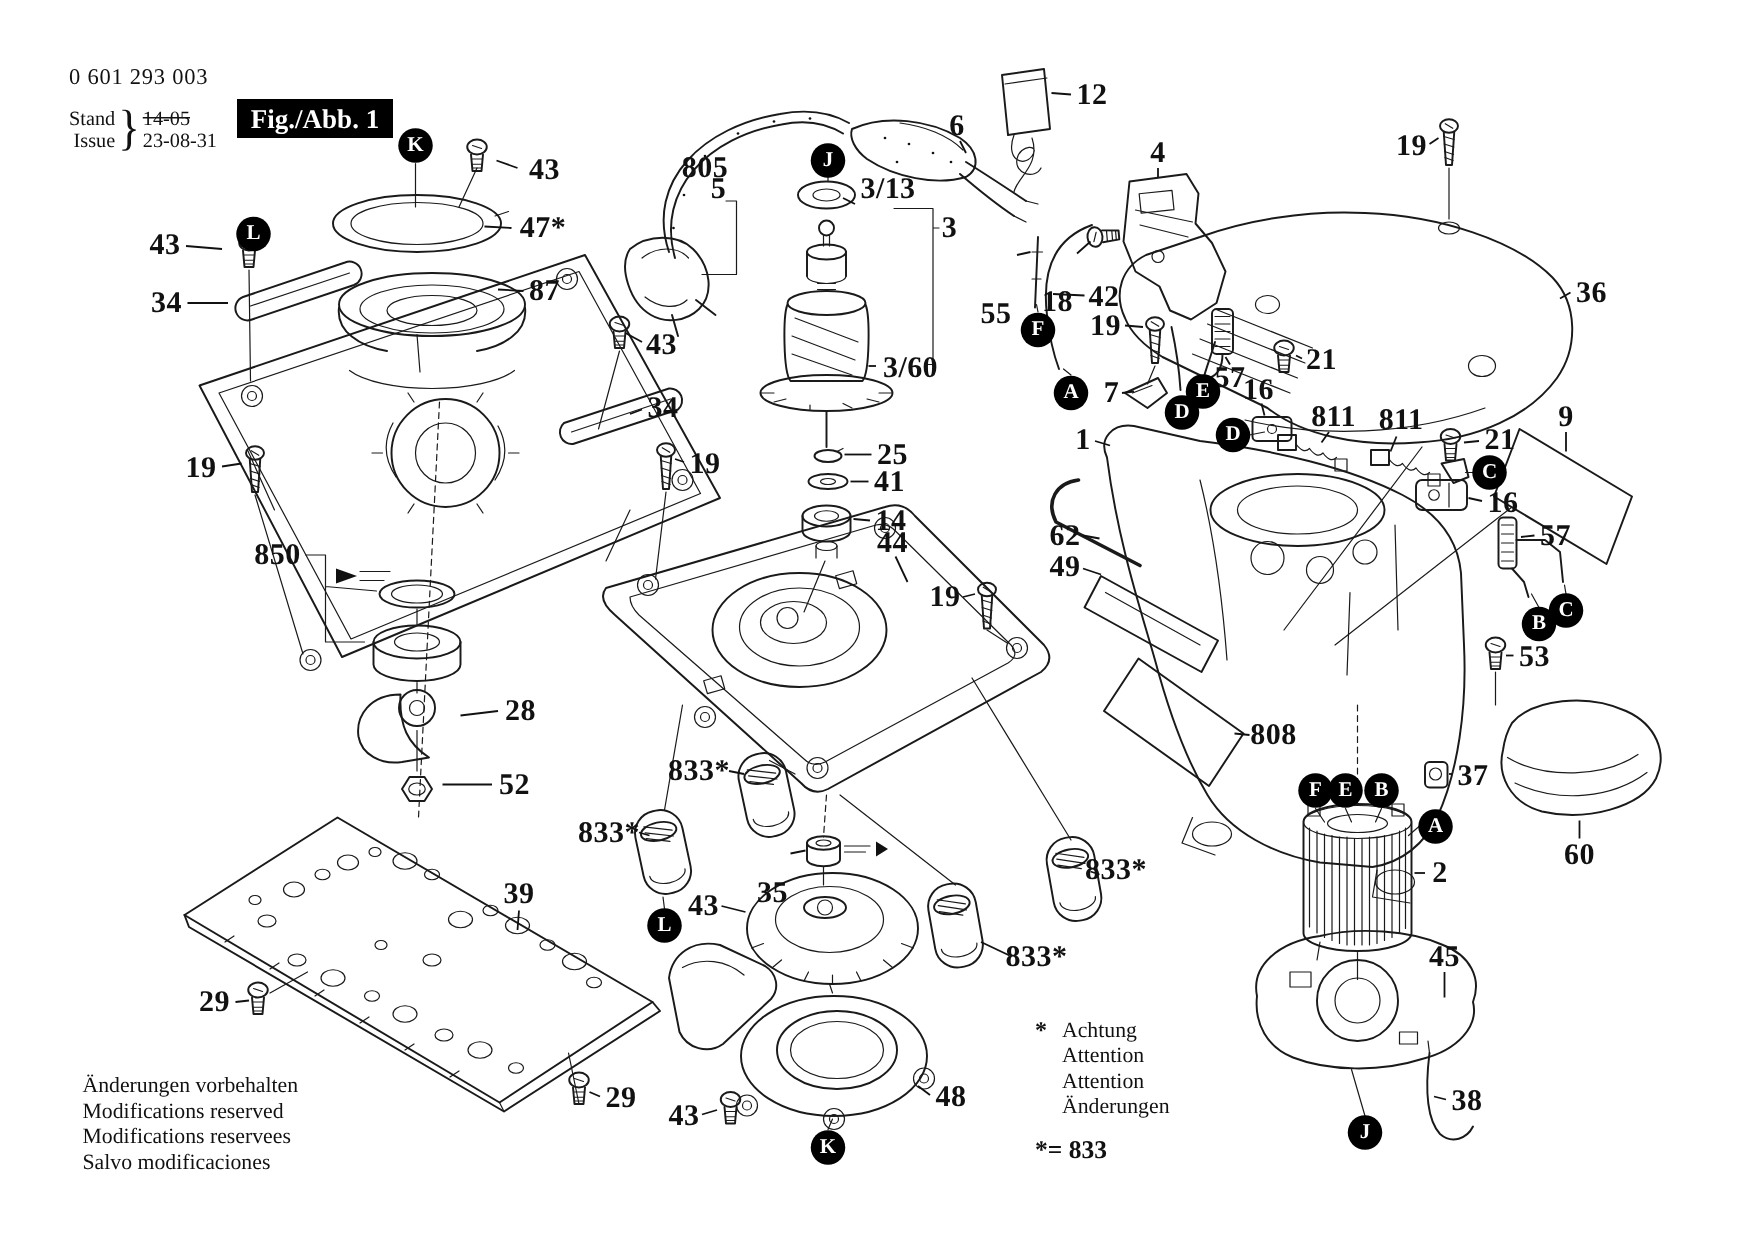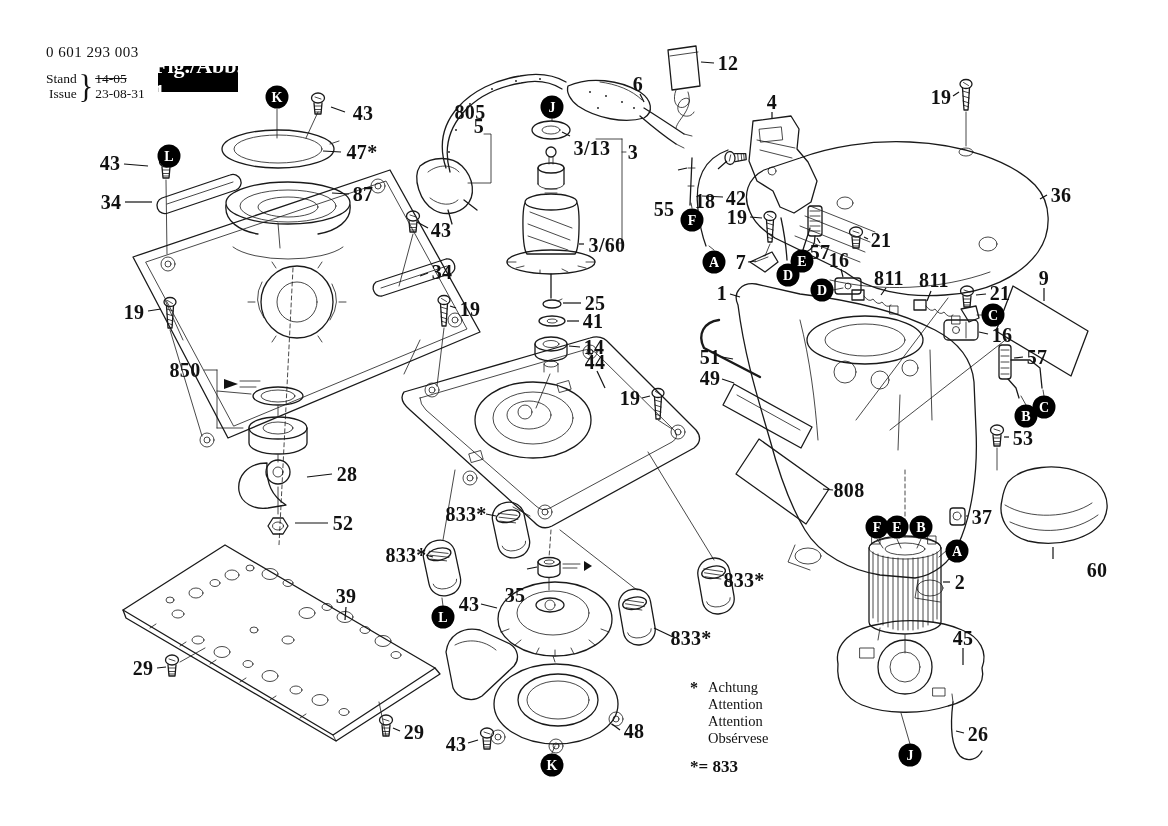--- a/index.html
+++ b/index.html
@@ -17,22 +17,22 @@
            line-height:1;white-space:nowrap;letter-spacing:.3px;}
   .badge{position:absolute;width:23px;height:23px;border-radius:50%;transform:translate(-50%,-50%);
          display:flex;align-items:center;justify-content:center;font-weight:bold;font-size:14px;}
   .hdr{position:absolute;left:46px;top:44px;font-size:15px;}
   .pn{margin-bottom:8px;letter-spacing:.5px;}
   .rev{display:flex;align-items:center;font-size:13.5px;}
   .rev-labels div{line-height:15px;text-align:right;}
   .brace{font-size:30px;font-weight:normal;margin:0 2px;transform:scaleY(1.1);}
   .rev-vals div{line-height:15px;}
   .struck{text-decoration:line-through;}
-  .figbox{position:absolute;left:158px;top:66px;width:80px;height:26px;display:flex;
-          align-items:center;justify-content:center;font-weight:bold;font-size:22px;}
+  .figbox{position:absolute;left:158px;top:66px;width:104px;height:26px;display:flex;
+          align-items:center;justify-content:center;font-weight:bold;font-size:18px;}
   .footer{position:absolute;left:55px;top:716px;font-size:14.5px;line-height:17px;}
   .note{position:absolute;left:690px;top:679px;display:flex;font-size:14.5px;line-height:17px;}
   .note-star{font-weight:bold;margin-right:10px;font-size:16px;}
   .note-eq{position:absolute;left:690px;top:757px;font-weight:bold;font-size:17px;}
 </style>
 </head>
 <body>
 
 <div class="stage" style="background: rgb(255, 255, 255);">
 
@@ -487,28 +487,34 @@
     </div>
     <div class="brace">}</div>
     <div class="rev-vals">
       <div class="struck">14-05</div>
       <div>23-08-31</div>
     </div>
   </div>
 </div>
 <div class="figbox" style="background: rgb(0, 0, 0); color: rgb(255, 255, 255);">Fig./Abb. 1</div>
 
+<div class="footer" id="footer-block">
+      <div>Änderungen vorbehalten</div>
+      <div>Modifications reserved</div>
+      <div>Modifications reservees</div>
+      <div>Salvo modificaciones</div>
+    </div>
 
 <div class="note">
   <span class="note-star">*</span>
   <div id="note-lines">
         <div>Achtung</div>
         <div>Attention</div>
         <div>Attention</div>
-        <div>Obsérvese</div>
+        <div>Änderungen</div>
       </div>
 </div>
 <div class="note-eq">*= 833</div>
 
 <div id="callout-layer">
       <div class="callout" style="left: 363px; top: 113px;">43</div>
       <div class="callout" style="left: 362px; top: 152px;">47*</div>
       <div class="callout" style="left: 363px; top: 194px;">87</div>
       <div class="callout" style="left: 110px; top: 163px;">43</div>
       <div class="callout" style="left: 111px; top: 202px;">34</div>
@@ -517,21 +523,21 @@
       <div class="callout" style="left: 134px; top: 312px;">19</div>
       <div class="callout" style="left: 470px; top: 309px;">19</div>
       <div class="callout" style="left: 185px; top: 370px;">850</div>
       <div class="callout" style="left: 347px; top: 474px;">28</div>
       <div class="callout" style="left: 343px; top: 523px;">52</div>
       <div class="callout" style="left: 346px; top: 596px;">39</div>
       <div class="callout" style="left: 143px; top: 668px;">29</div>
       <div class="callout" style="left: 414px; top: 732px;">29</div>
       <div class="callout" style="left: 470px; top: 112px;">805</div>
       <div class="callout" style="left: 479px; top: 126px;">5</div>
-      <div class="callout" style="left: 592px; top: 148px;">3/13</div>
+      <div class="callout" style="left: 592px; top: 126px;">3/13</div>
       <div class="callout" style="left: 633px; top: 152px;">3</div>
       <div class="callout" style="left: 607px; top: 245px;">3/60</div>
       <div class="callout" style="left: 638px; top: 84px;">6</div>
       <div class="callout" style="left: 728px; top: 63px;">12</div>
       <div class="callout" style="left: 772px; top: 102px;">4</div>
       <div class="callout" style="left: 664px; top: 171px; margin-top: 38px;">55</div>
       <div class="callout" style="left: 705px; top: 173px; margin-top: 28px;">18</div>
       <div class="callout" style="left: 736px; top: 198px;">42</div>
       <div class="callout" style="left: 737px; top: 217px;">19</div>
       <div class="callout" style="left: 741px; top: 262px;">7</div>
@@ -539,28 +545,28 @@
       <div class="callout" style="left: 839px; top: 260px;">16</div>
       <div class="callout" style="left: 881px; top: 240px;">21</div>
       <div class="callout" style="left: 889px; top: 278px;">811</div>
       <div class="callout" style="left: 934px; top: 280px;">811</div>
       <div class="callout" style="left: 1000px; top: 293px;">21</div>
       <div class="callout" style="left: 1002px; top: 335px;">16</div>
       <div class="callout" style="left: 1044px; top: 278px;">9</div>
       <div class="callout" style="left: 1037px; top: 357px;">57</div>
       <div class="callout" style="left: 1023px; top: 438px;">53</div>
       <div class="callout" style="left: 722px; top: 293px;">1</div>
-      <div class="callout" style="left: 710px; top: 357px;">51</div>
+      <div class="callout" style="left: 710px; top: 357px;">62</div>
       <div class="callout" style="left: 710px; top: 378px;">49</div>
       <div class="callout" style="left: 849px; top: 490px;">808</div>
       <div class="callout" style="left: 982px; top: 517px;">37</div>
       <div class="callout" style="left: 960px; top: 582px;">2</div>
-      <div class="callout" style="left: 1053px; top: 570px; margin-left: 44px;">60</div>
+      <div class="callout" style="left: 1053px; top: 570px;">60</div>
       <div class="callout" style="left: 963px; top: 638px;">45</div>
-      <div class="callout" style="left: 978px; top: 734px;">26</div>
+      <div class="callout" style="left: 978px; top: 734px;">38</div>
       <div class="callout" style="left: 1061px; top: 195px;">36</div>
       <div class="callout" style="left: 941px; top: 97px;">19</div>
       <div class="callout" style="left: 595px; top: 303px;">25</div>
       <div class="callout" style="left: 593px; top: 321px;">41</div>
       <div class="callout" style="left: 594px; top: 347px;">14</div>
       <div class="callout" style="left: 595px; top: 362px;">44</div>
       <div class="callout" style="left: 630px; top: 398px;">19</div>
       <div class="callout" style="left: 466px; top: 514px;">833*</div>
       <div class="callout" style="left: 406px; top: 555px;">833*</div>
       <div class="callout" style="left: 744px; top: 580px;">833*</div>

